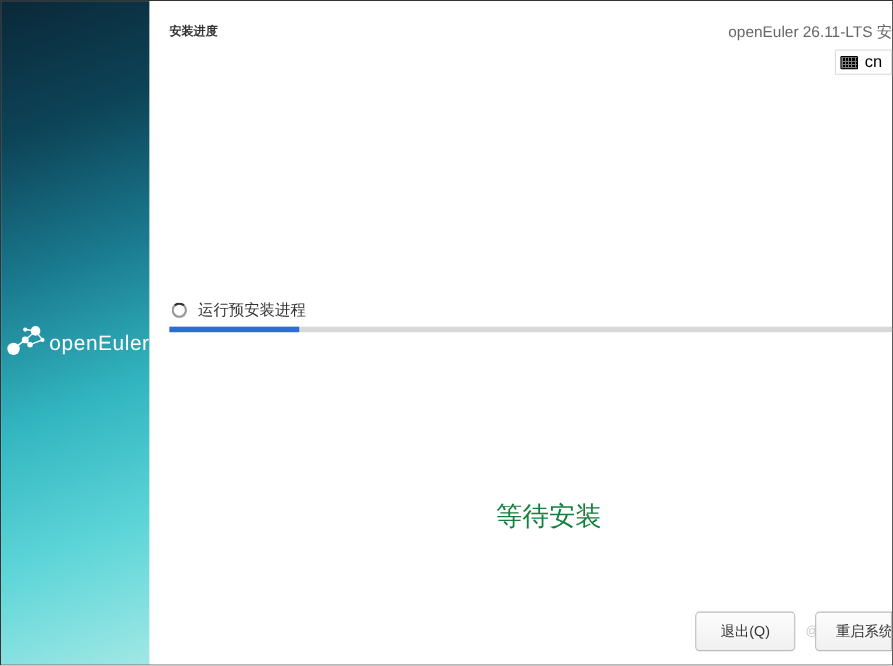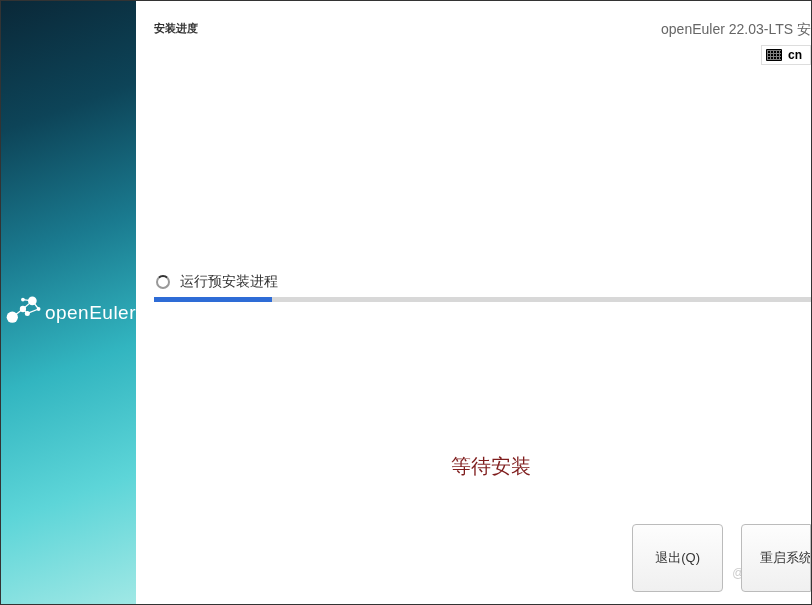--- a/index.html
+++ b/index.html
@@ -93,22 +93,22 @@
       top: 1px;
       left: 1px;
       right: 1px;
       bottom: 1px;
       background: 
         repeating-linear-gradient(90deg, #fff 0 1px, transparent 1px 3px),
         repeating-linear-gradient(0deg, #fff 0 1px, transparent 1px 3px);
       opacity: 0.5;
     }
     .kb-label {
-      font-size: 12px;
-      font-weight: bold;
+      font-size: 15px;
+      font-weight: normal;
       color: #000;
     }
     .progress-section {
       position: absolute;
       top: 272px;
       left: 18px;
       right: 0;
     }
     .progress-status {
       display: flex;
@@ -140,40 +140,40 @@
     }
     .progress-fill {
       height: 100%;
       background: #2e6cd6;
       width: 18%;
     }
     .overlay-text {
       position: absolute;
       top: 452px;
       left: 315px;
-      font-size: 20px;
-      color: #7f1d1d;
+      font-size: 24px;
+      color: #15803d;
       font-weight: 400;
     }
     .watermark {
       position: absolute;
       bottom: 22px;
       right: 4px;
       font-size: 12px;
       color: #ccc;
     }
     .button-bar {
       position: absolute;
       bottom: 12px;
       right: 0;
       display: flex;
       gap: 18px;
     }
     .btn {
-      padding: 24px 22px;
+      padding: 8px 22px;
       background: linear-gradient(#fdfdfd, #f0f0f0);
       border: 1px solid #bbb;
       border-radius: 4px;
       font-size: 13px;
       color: #333;
       cursor: pointer;
       font-family: inherit;
     }
     .btn-partial {
       border-radius: 4px 0 0 4px;
@@ -205,21 +205,21 @@
         <line x1="42" y1="32" x2="60" y2="25" stroke="#fff" stroke-width="2"></line>
       </svg>
     </div>
     <div class="logo-text">openEuler</div>
   </div>
 
   <div class="main">
     <div class="header">
       <div class="title">安装进度</div>
       <div class="release-info">
-        <div class="release-text">openEuler 22.03-LTS 安</div>
+        <div class="release-text">openEuler 26.11-LTS 安</div>
         <div class="keyboard-indicator">
           <span class="kb-icon"></span>
           <span class="kb-label">cn</span>
         </div>
       </div>
     </div>
 
     <div class="progress-section">
       <div class="progress-status">
         <div class="spinner"></div>

